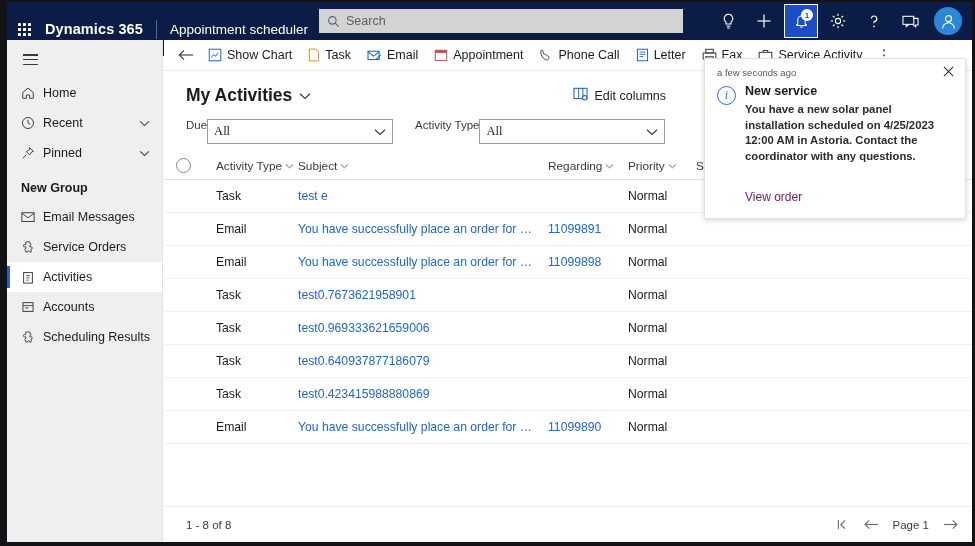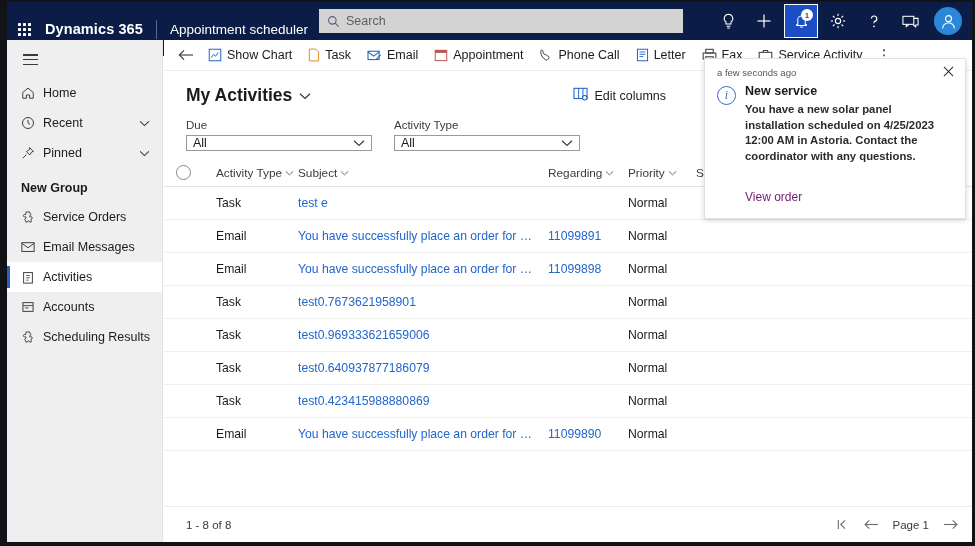--- a/index.html
+++ b/index.html
@@ -110,25 +110,25 @@
 
   .viewhead { display: flex; align-items: center; padding: 14px 16px 6px 22px; }
   .viewtitle { font-size: 17.5px; font-weight: bold; color: #1b1b1b; }
   .viewchev { margin-left: 7px; color: #3a3a3a; display: flex; }
   .editcols {
     margin-left: auto; display: flex; align-items: center; gap: 6px;
     font-size: 12.5px; color: #1b1b1b; cursor: pointer; margin-right: 290px;
   }
 
   .filters { display: flex; gap: 22px; padding: 7px 0 8px 22px; }
-  .filt { display: flex; flex-direction: column; }
+  .filt { display: flex; flex-direction: row; }
   .filt-label { font-size: 11.5px; color: #3a3a3a; margin-bottom: 4px; }
   .filt-box {
-    width: 186px; height: 16px; border: 1px solid #9a9a9a; background: #ffffff;
-    display: flex; align-items: center; padding: 0 6px; cursor: pointer;
+    width: 186px; height: 25px; border: 1px solid #9a9a9a; background: #ffffff;
+    display: flex; align-items: center; padding: 0 6px; cursor: pointer; font-family: Liberation Serif, serif;
   }
   .filt-val { font-size: 12.5px; color: #1b1b1b; flex: 1; }
   .filt-chev { color: #3a3a3a; display: flex; }
 
   
   .grid { padding: 0 0 0 0; }
   .grow {
     display: flex; align-items: center; height: 33px;
     border-bottom: 1px solid #f0f0f0; padding-left: 12px;
   }
@@ -313,35 +313,35 @@
         <svg width="11" height="7" viewBox="0 0 12 8">
             <path d="M1 1.6 6 6.4l5-4.8" fill="none" stroke="#3a3a3a" stroke-width="1.2"></path>
           </svg>
       </span>
     </div>
 
     <div class="group-title">New Group</div>
 
     <div class="nav-item">
       <span class="nico">
-        <svg width="14" height="14" viewBox="0 0 16 16">
-            <path d="M6 2.2h4v1.6a1.3 1.3 0 1 1 0 2.6v1.4h1.6a1.3 1.3 0 1 1 0 2.6V13.8H9.9a1.3 1.3 0 1 0-2.6 0H5.6v-1.6a1.3 1.3 0 1 1 0-2.6V7.8H4a1.3 1.3 0 1 1 0-2.6h1.6V2.2H6z" fill="none" stroke="#3a3a3a" stroke-width="1"></path>
-          </svg>
-      </span>
-      <span class="nlabel">Service Orders</span>
-    </div>
-
-    <div class="nav-item">
-      <span class="nico">
         <svg width="14" height="12" viewBox="0 0 16 13">
             <rect x="1" y="1.6" width="14" height="10" fill="none" stroke="#3a3a3a" stroke-width="1.1"></rect>
             <path d="M1 2.2 8 7.4l7-5.2" fill="none" stroke="#3a3a3a" stroke-width="1.1"></path>
           </svg>
       </span>
       <span class="nlabel">Email Messages</span>
+    </div>
+
+    <div class="nav-item">
+      <span class="nico">
+        <svg width="14" height="14" viewBox="0 0 16 16">
+            <path d="M6 2.2h4v1.6a1.3 1.3 0 1 1 0 2.6v1.4h1.6a1.3 1.3 0 1 1 0 2.6V13.8H9.9a1.3 1.3 0 1 0-2.6 0H5.6v-1.6a1.3 1.3 0 1 1 0-2.6V7.8H4a1.3 1.3 0 1 1 0-2.6h1.6V2.2H6z" fill="none" stroke="#3a3a3a" stroke-width="1"></path>
+          </svg>
+      </span>
+      <span class="nlabel">Service Orders</span>
     </div>
 
     <div class="nav-item selected">
       <span class="nico">
         <svg width="14" height="15" viewBox="0 0 16 16">
             <rect x="3" y="2.4" width="10" height="12" fill="none" stroke="#3a3a3a" stroke-width="1.1"></rect>
             <path d="M6 5.8h4M6 8.4h4M6 11h2.5" stroke="#3a3a3a" stroke-width="1"></path>
           </svg>
       </span>
       <span class="nlabel">Activities</span>

